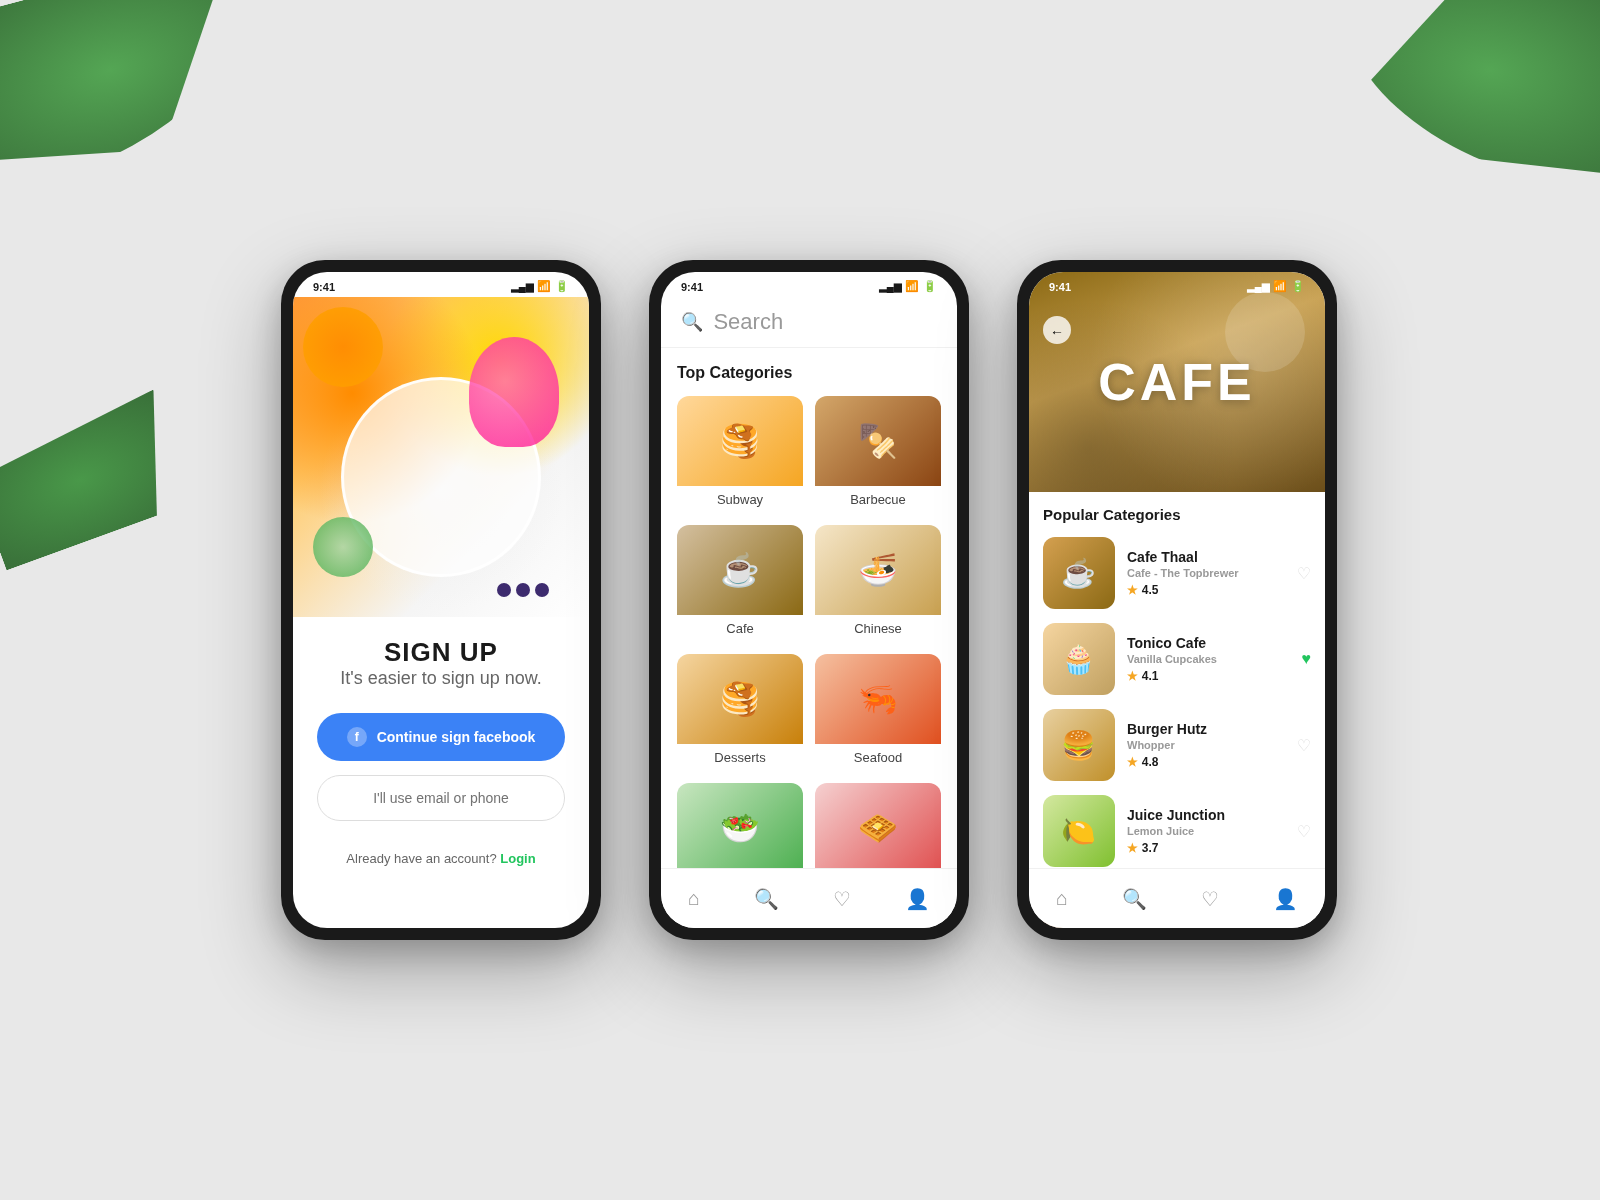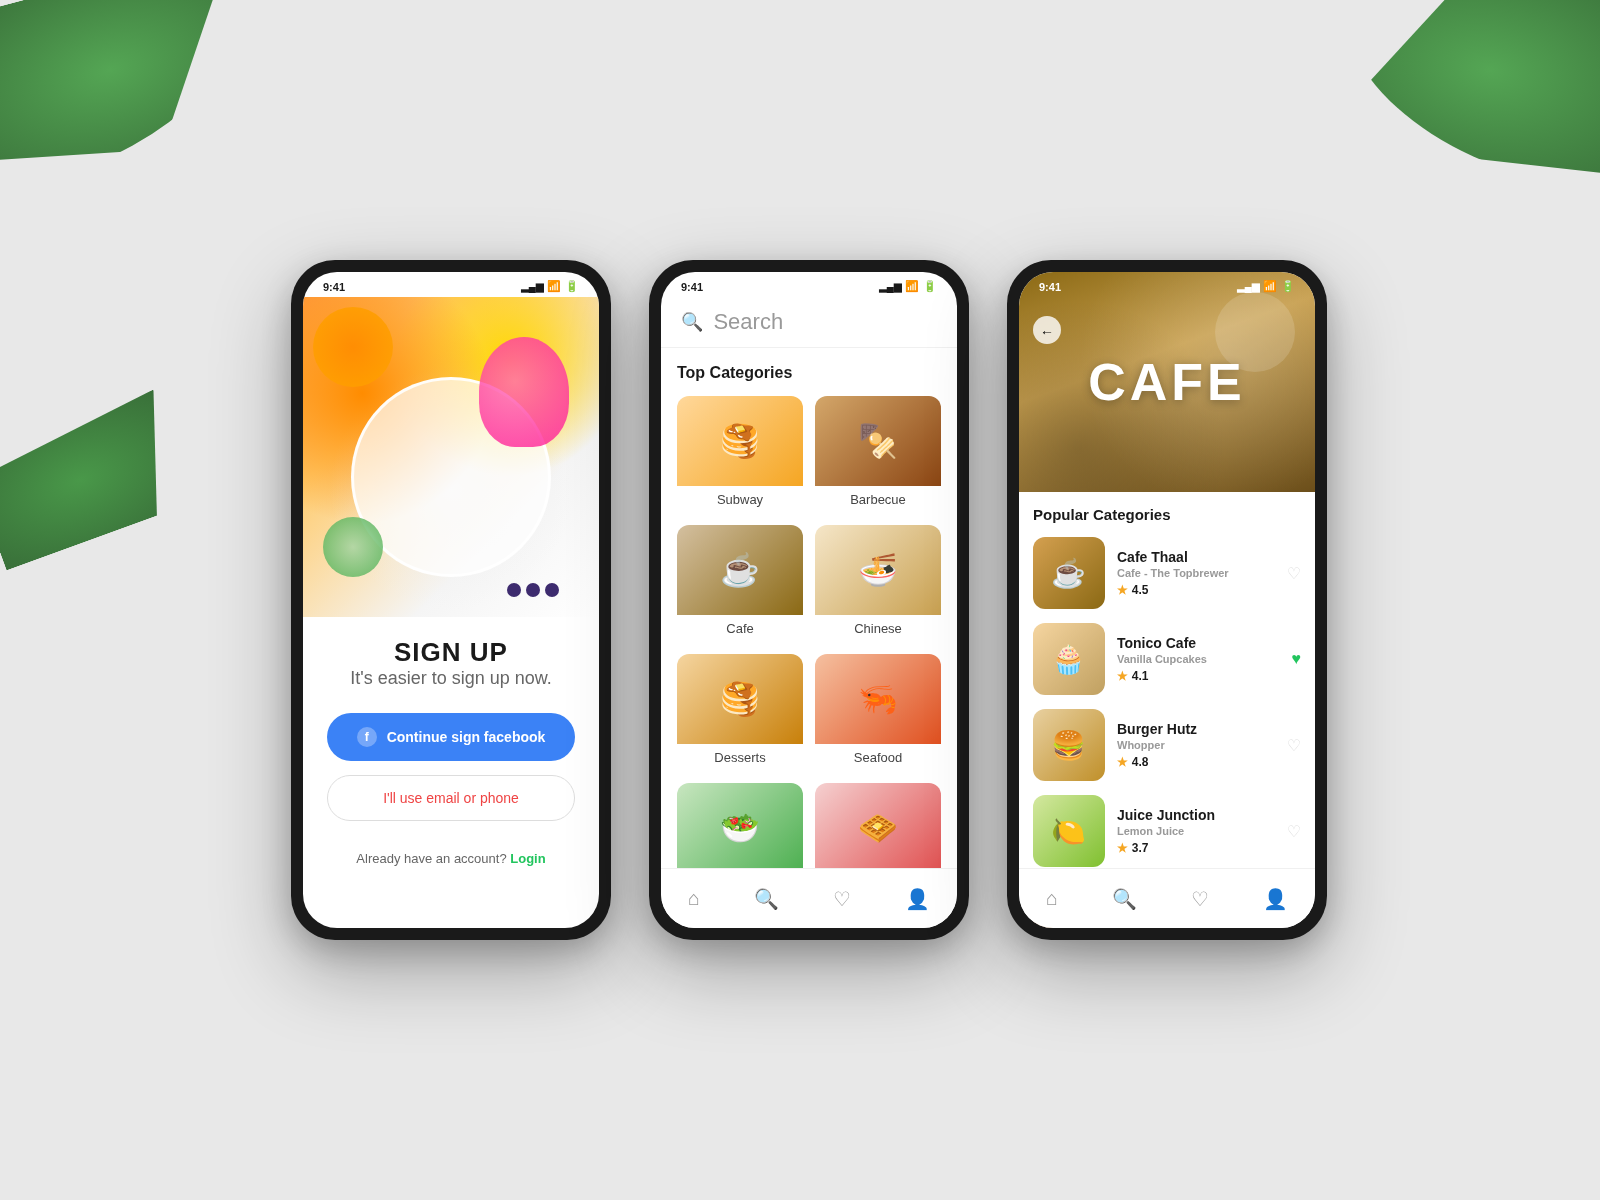--- a/index.html
+++ b/index.html
@@ -14,21 +14,21 @@
       position: relative;
     }
     .bg-wrapper {
       width: 1600px;
       height: 1200px;
       background: #e8e8e8;
       position: relative;
       display: flex;
       justify-content: center;
       align-items: center;
-      gap: 38px;
+      gap: 48px;
       overflow: hidden;
       padding-left: 18px;
     }
 
     
     .leaf {
       position: absolute;
       background: #2d7a2d;
       opacity: 0.85;
     }
@@ -197,21 +197,21 @@
       background: rgba(255,255,255,0.3);
       border-radius: 50%;
       display: flex; align-items: center; justify-content: center;
       font-size: 12px; font-weight: 800;
       color: #fff;
     }
     .btn-email {
       width: 100%;
       padding: 14px;
       background: #fff;
-      color: #ef4444;
+      color: #737373;
       border: 1.5px solid #ddd;
       border-radius: 50px;
       font-size: 14px;
       font-weight: 500;
       cursor: pointer;
       margin-bottom: 30px;
     }
     .already-account {
       font-size: 13px;
       color: #666;

